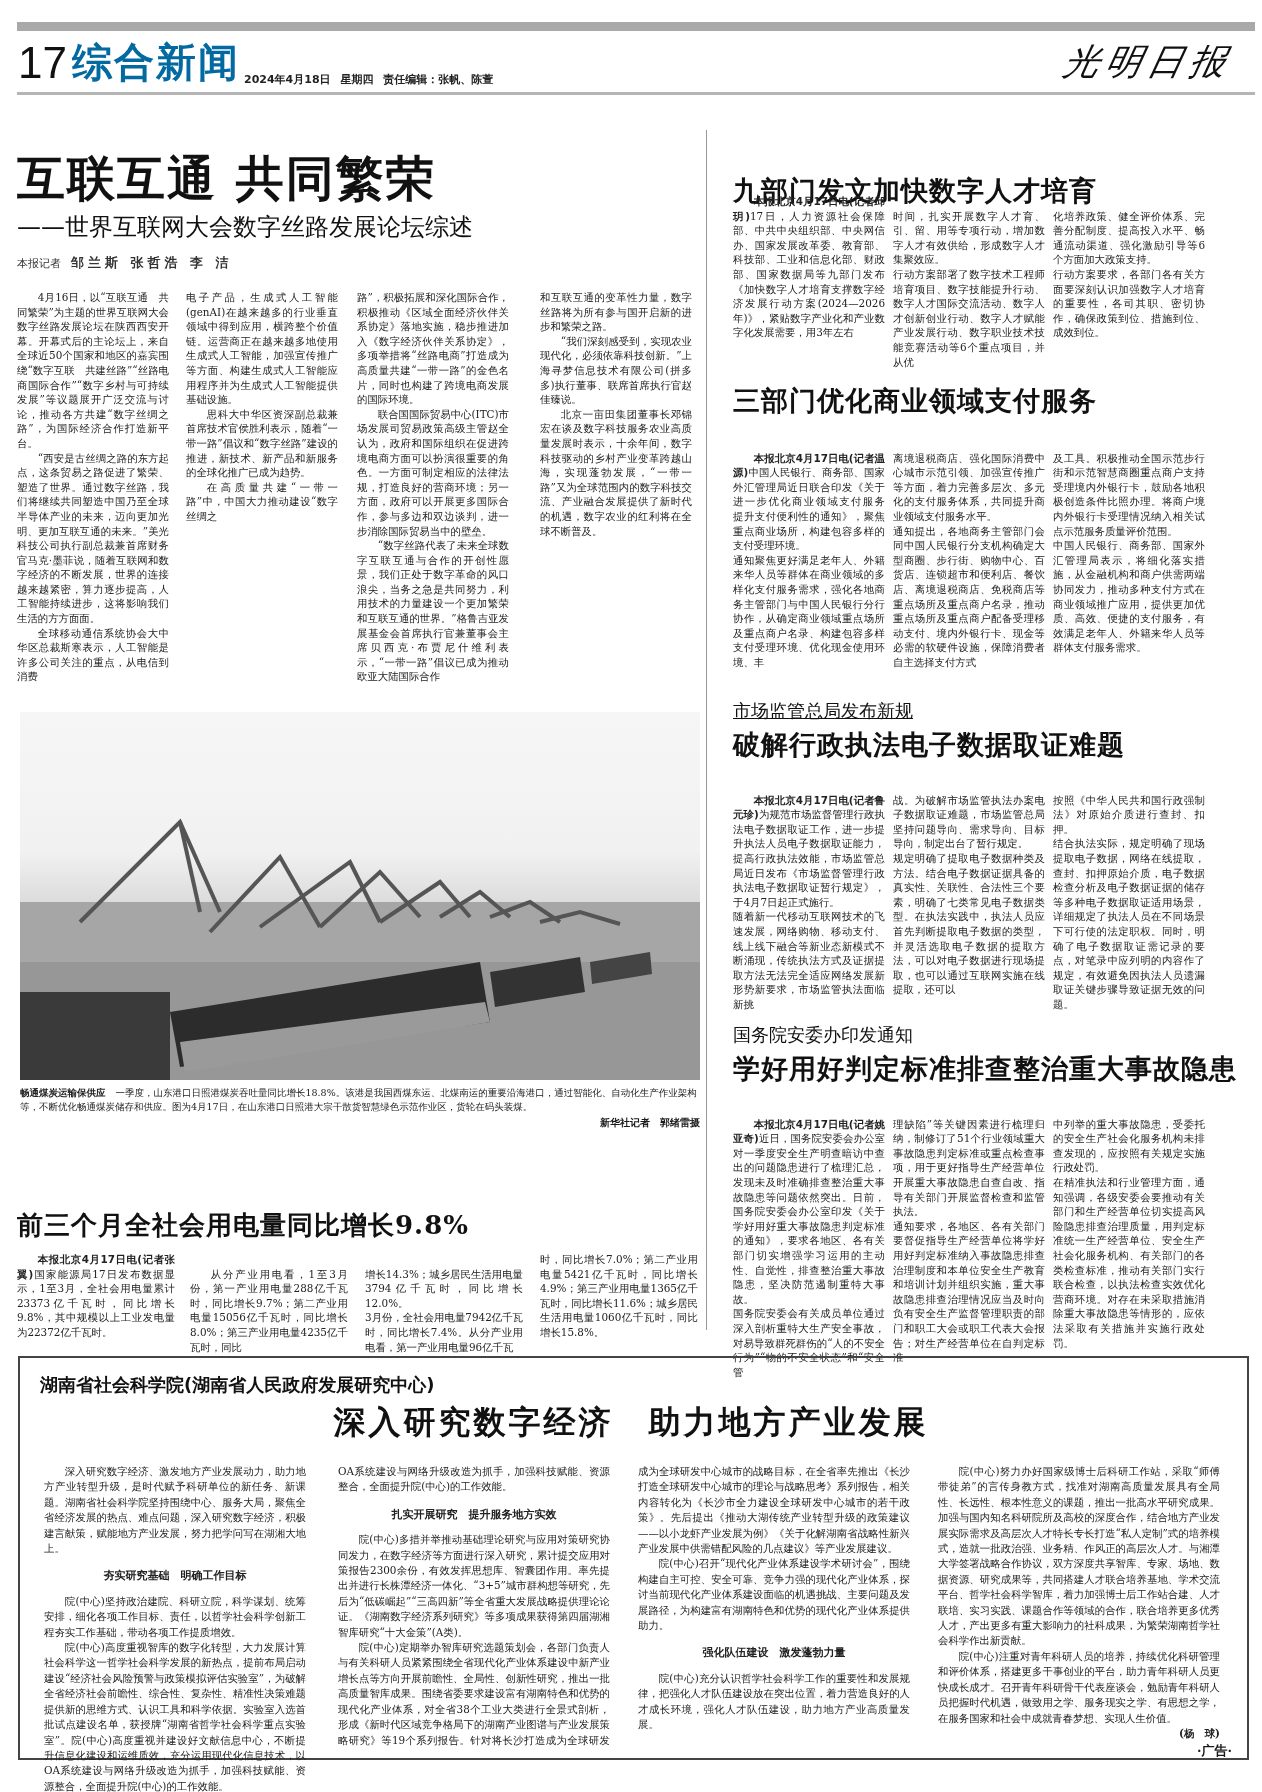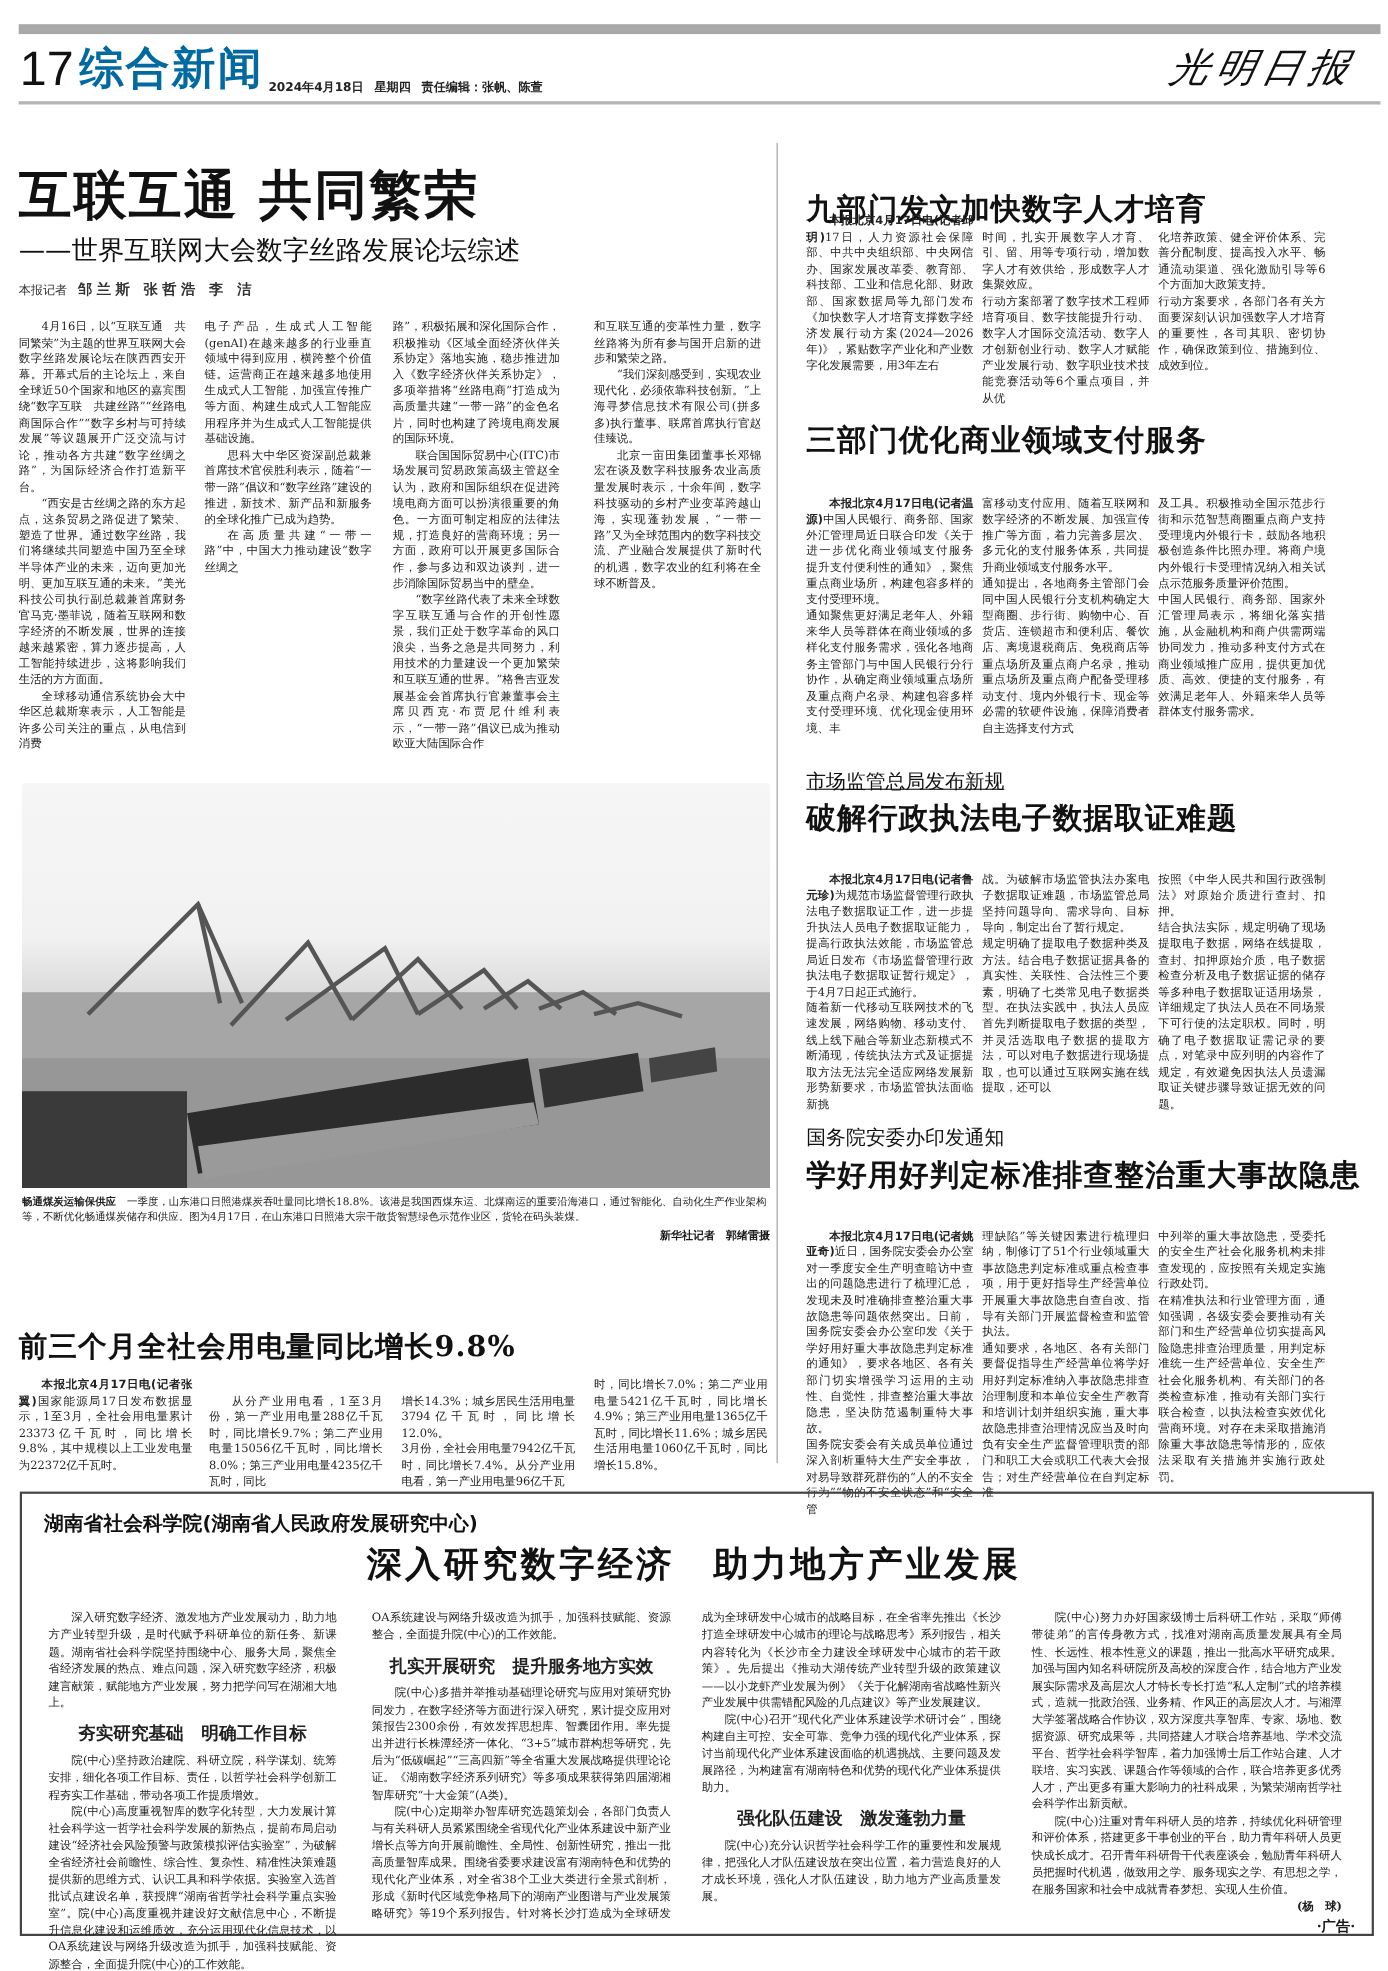--- a/index.html
+++ b/index.html
@@ -30,21 +30,21 @@
   .credit { left: 500px; top: 1116px; width: 200px; text-align: right; font-size: 10px; font-weight: bold; font-family: "DejaVu Sans", sans-serif; }
 
   .vrule { width: 1px; background: #999; }
 
   .adbox { left: 18px; top: 1356px; width: 1231px; height: 404px; border: 2px solid #444; }
   .ad-org { left: 40px; top: 1373px; font-size: 18px; font-weight: bold; font-family: "DejaVu Sans", sans-serif; color: #111; }
   .ad-title { left: 0; top: 1402px; width: 1262px; text-align: center; font-size: 32px; line-height: 40px; font-weight: bold; color: #111; letter-spacing: 3px; word-spacing: 30px; }
   .ad-col { position: absolute; font-size: 10.4px; line-height: 15.4px; text-align: justify; color: #222; }
   .ad-col p { text-indent: 2em; }
   .ad-col p.noin { text-indent: 0; }
-  .ad-sub { text-align: center; font-weight: bold; font-family: "DejaVu Sans", sans-serif; margin: 12px 0 10px; font-size: 16px; word-spacing: 10px; }
+  .ad-sub { text-align: center; font-weight: bold; font-family: "DejaVu Sans", sans-serif; margin: 12px 0 10px; font-size: 11px; word-spacing: 10px; }
   .sig { text-align: right; font-weight: bold; }
   .ad-mark { right: 30px; top: 1742px; font-size: 13px; font-weight: bold; }
 </style>
 </head>
 <body>
 
 <div class="abs topbar"></div>
 <div class="abs pagenum">17</div>
 <div class="abs section">综合新闻</div>
 <div class="abs meta">
@@ -138,21 +138,21 @@
   <p class="noin">化培养政策、健全评价体系、完善分配制度、提高投入水平、畅通流动渠道、强化激励引导等6个方面加大政策支持。
 行动方案要求，各部门各有关方面要深刻认识加强数字人才培育的重要性，各司其职、密切协作，确保政策到位、措施到位、成效到位。</p>
 </div>
 
 <div class="abs h2" style="left:733px;top:384px;">三部门优化商业领域支付服务</div>
 <div class="col" style="left:733px;top:436px;width:152px;white-space:pre-line;">
   <p><span class="lead">本报北京4月17日电(记者温源)</span><span>中国人民银行、商务部、国家外汇管理局近日联合印发《关于进一步优化商业领域支付服务　提升支付便利性的通知》，聚焦重点商业场所，构建包容多样的支付受理环境。
 通知聚焦更好满足老年人、外籍来华人员等群体在商业领域的多样化支付服务需求，强化各地商务主管部门与中国人民银行分行协作，从确定商业领域重点场所及重点商户名录、构建包容多样支付受理环境、优化现金使用环境、丰</span></p>
 </div>
 <div class="col" style="left:893px;top:436px;width:152px;white-space:pre-line;">
-  <p class="noin">富移动支付应用、随着互联网和数字经济的不断发展、加强宣传推广等方面，着力完善多层次、多元化的支付服务体系，共同提升商业领域支付服务水平。
+  <p class="noin">离境退税商店、强化国际消费中心城市示范引领、加强宣传推广等方面，着力完善多层次、多元化的支付服务体系，共同提升商业领域支付服务水平。
 通知提出，各地商务主管部门会同中国人民银行分支机构确定大型商圈、步行街、购物中心、百货店、连锁超市和便利店、餐饮店、离境退税商店、免税商店等重点场所及重点商户名录，推动重点场所及重点商户配备受理移动支付、境内外银行卡、现金等必需的软硬件设施，保障消费者自主选择支付方式</p>
 </div>
 <div class="col" style="left:1053px;top:436px;width:152px;white-space:pre-line;">
   <p class="noin">及工具。积极推动全国示范步行街和示范智慧商圈重点商户支持受理境内外银行卡，鼓励各地积极创造条件比照办理。将商户境内外银行卡受理情况纳入相关试点示范服务质量评价范围。
 中国人民银行、商务部、国家外汇管理局表示，将细化落实措施，从金融机构和商户供需两端协同发力，推动多种支付方式在商业领域推广应用，提供更加优质、高效、便捷的支付服务，有效满足老年人、外籍来华人员等群体支付服务需求。</p>
 </div>
 
 <div class="abs kicker" style="left:733px;top:700px;text-decoration:underline;">市场监管总局发布新规</div>
 <div class="abs h2" style="left:733px;top:728px;">破解行政执法电子数据取证难题</div>
 <div class="col" style="left:733px;top:778px;width:152px;white-space:pre-line;">

